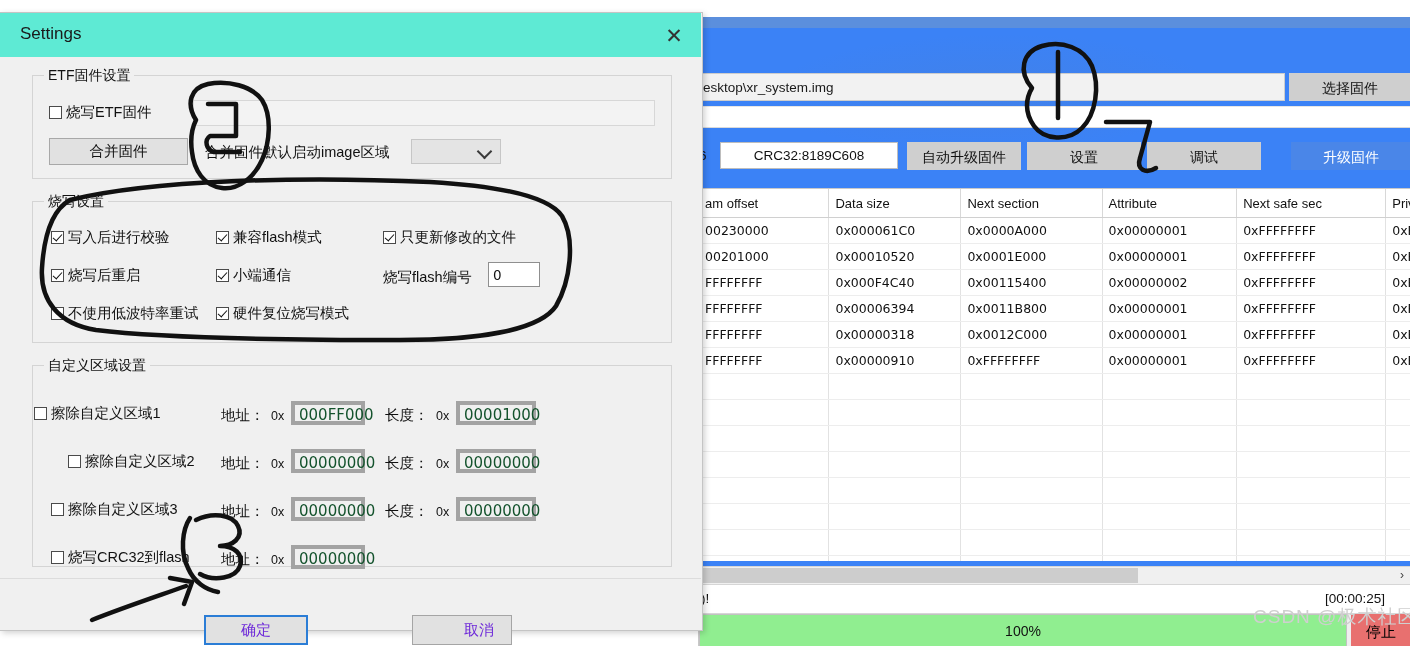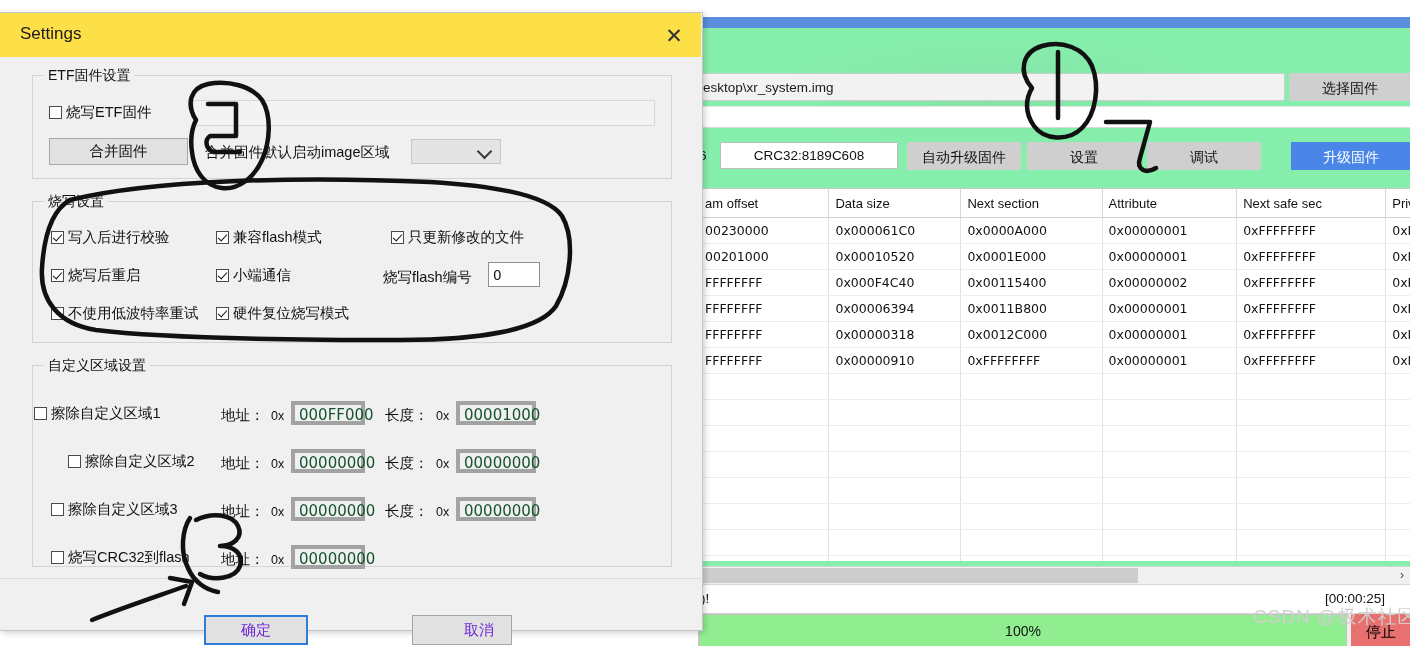--- a/index.html
+++ b/index.html
@@ -4,21 +4,21 @@
 <style>
   html,body{margin:0;padding:0;}
   body{
     width:1410px;height:646px;overflow:hidden;
     font-family:"Liberation Sans","DejaVu Sans",sans-serif;
     background:#ffffff;position:relative;
   }
   
   #app-window{position:absolute;left:0;top:0;width:1410px;height:646px;background:#ffffff;}
   #app-titlebar{position:absolute;left:698px;top:17px;width:712px;height:11px;background:#5b8fdd;}
-  #app-body{position:absolute;left:698px;top:28px;width:712px;height:618px;background:#86efac;
+  #app-body{position:absolute;left:698px;top:28px;width:712px;height:618px;background:#3b82f6;
             border-left:1px solid #c8c8c8;overflow:hidden;}
   #bg-watermark{position:absolute;left:60px;top:5px;width:460px;height:120px;
      background:radial-gradient(ellipse at 50% 50%, rgba(120,120,120,0.10) 0%, rgba(255,255,255,0) 70%);
      color:rgba(110,110,110,0.22);font-size:30px;font-weight:bold;
      letter-spacing:2px;text-align:center;line-height:120px;overflow:hidden;
      transform:rotate(-1deg);pointer-events:none;}
 
   
   .fw-path-row{position:absolute;left:0px;top:45px;width:712px;height:30px;}
   .fw-path-input{position:absolute;left:0px;top:0px;width:586px;height:28px;
@@ -84,21 +84,21 @@
      border:none;color:#000;font-size:15px;line-height:34px;text-align:center;font-family:inherit;}
 
   
   .csdn-wm{position:absolute;left:1253px;top:604px;font-size:19px;color:#cfcfcf;
      letter-spacing:1px;pointer-events:none;white-space:nowrap;z-index:40;}
 
   
   #settings-dialog{position:absolute;left:0px;top:12px;width:703px;height:619px;
      background:#f0f0f0;border:1px solid #c4c4c4;border-left:none;box-sizing:border-box;z-index:20;
      box-shadow:2px 2px 6px rgba(0,0,0,0.18);}
-  #dlg-titlebar{position:absolute;left:0;top:0;width:701px;height:44px;background:#fde047;}
+  #dlg-titlebar{position:absolute;left:0;top:0;width:701px;height:44px;background:#5eead4;}
   #dlg-title{position:absolute;left:20px;top:11px;font-size:17px;color:#1a1a1a;}
   #dlg-close{position:absolute;right:12px;top:8px;width:30px;height:28px;font-size:21px;
      color:#333;line-height:28px;text-align:center;font-family:inherit;background:none;border:none;}
 
   .gbox{position:absolute;border:1px solid #d4d4d4;background:transparent;}
   .gtitle{position:absolute;top:-9px;left:11px;background:#f0f0f0;padding:0 4px;
      font-size:14px;color:#111;white-space:nowrap;}
 
   .cbrow{position:absolute;font-size:14.5px;color:#111;white-space:nowrap;}
   .cb{display:inline-block;width:13px;height:13px;border:1px solid #4a4a4a;background:#fff;
@@ -326,21 +326,21 @@
 
   <div class="gbox" style="left:32px;top:188px;width:638px;height:140px;">
     <div class="gtitle">烧写设置</div>
 
     <div class="cbrow" style="left:18px;top:26px;">
       <span class="cb on"></span><span>写入后进行校验</span>
     </div>
     <div class="cbrow" style="left:183px;top:26px;">
       <span class="cb on"></span><span>兼容flash模式</span>
     </div>
-    <div class="cbrow" style="left:358px;top:26px;">
+    <div class="cbrow" style="left:350px;top:26px;">
       <span class="cb on"></span><span>只更新修改的文件</span>
     </div>
 
     <div class="cbrow" style="left:18px;top:64px;">
       <span class="cb on"></span><span>烧写后重启</span>
     </div>
     <div class="cbrow" style="left:183px;top:64px;">
       <span class="cb on"></span><span>小端通信</span>
     </div>
     <div class="lbl" style="left:350px;top:66px;">烧写flash编号</div>

